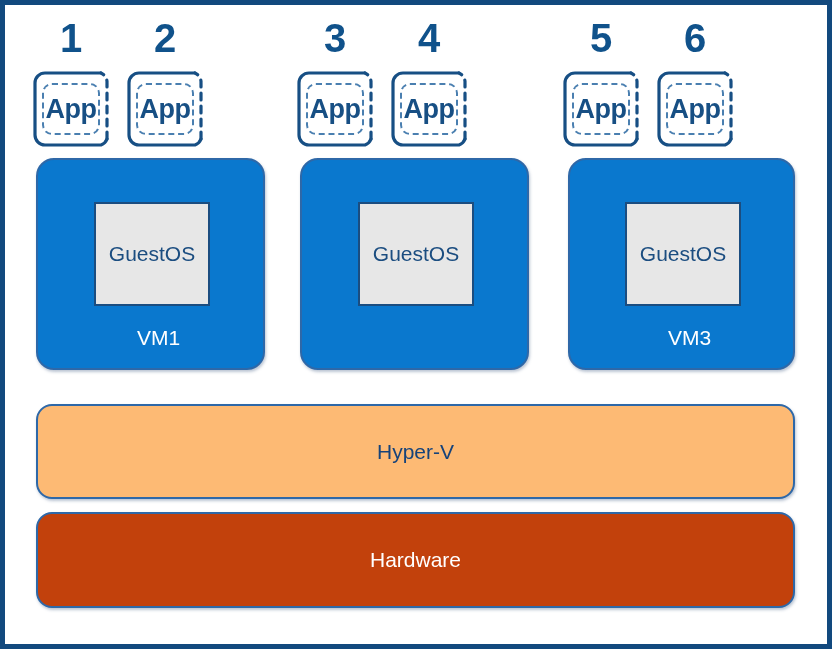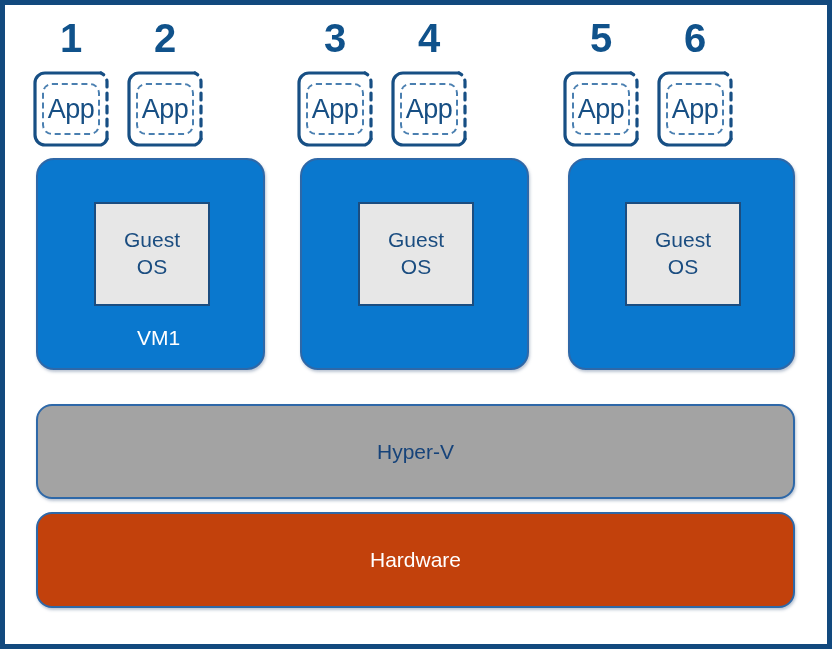--- a/index.html
+++ b/index.html
@@ -87,21 +87,21 @@
   .app-label {
     position: absolute;
     left: 0;
     top: 0;
     width: 80px;
     height: 80px;
     display: flex;
     align-items: center;
     justify-content: center;
     font-size: 27px;
-    font-weight: 400;
+    font-weight: 700;
     color: #174F84;
     letter-spacing: -0.5px;
   }
 
   
   .vm-box {
     position: absolute;
     top: 153px;
     height: 212px;
     background: #0A78CE;
@@ -112,21 +112,20 @@
   }
   .guest-os {
     position: absolute;
     top: 42px;
     width: 116px;
     height: 104px;
     background: #E7E7E7;
     border: 2px solid #1B4D80;
     box-sizing: border-box;
     display: flex;
-    flex-direction: column;
     align-items: center;
     justify-content: center;
     color: #1B4D80;
     font-size: 21px;
     line-height: 1.28;
     text-align: center;
   }
   .guest-os span { display: block; }
   .vm-label {
     position: absolute;
@@ -147,21 +146,21 @@
     box-sizing: border-box;
     border-radius: 16px;
     display: flex;
     align-items: center;
     justify-content: center;
     box-shadow: 1px 2px 3px rgba(60,90,130,0.35);
   }
   .band-hyperv {
     top: 399px;
     height: 95px;
-    background: #a3a3a3;
+    background: #fdba74;
     border: 2px solid #2E68A8;
     color: #16437A;
     font-size: 21px;
   }
   .band-hardware {
     top: 507px;
     height: 96px;
     background: #c2410c;
     border: 2px solid #2E68A8;
     color: #ffffff;
@@ -260,20 +259,21 @@
         <span>Guest</span>
         <span>OS</span>
       </div>
     </div>
 
     <div class="vm-box" style="left:563px; width:227px;">
       <div class="guest-os" style="left:55px;">
         <span>Guest</span>
         <span>OS</span>
       </div>
+      <div class="vm-label">VM3</div>
     </div>
 
     <div class="band band-hyperv">
       <span>Hyper-V</span>
     </div>
 
     <div class="band band-hardware">
       <span>Hardware</span>
     </div>
 

